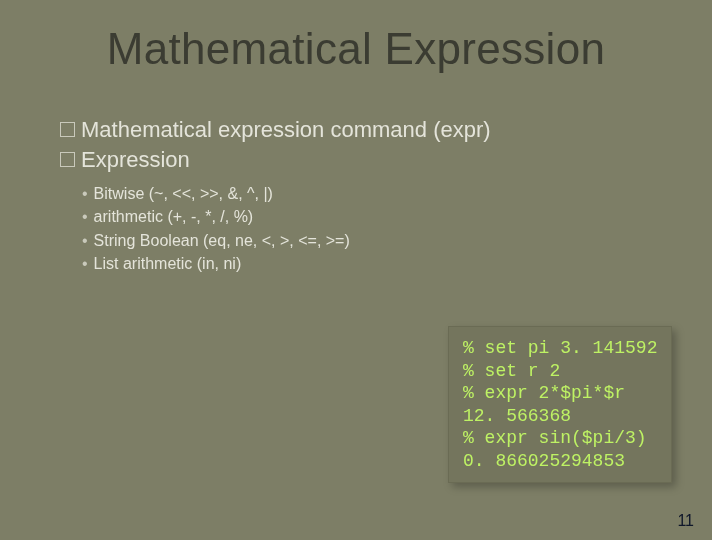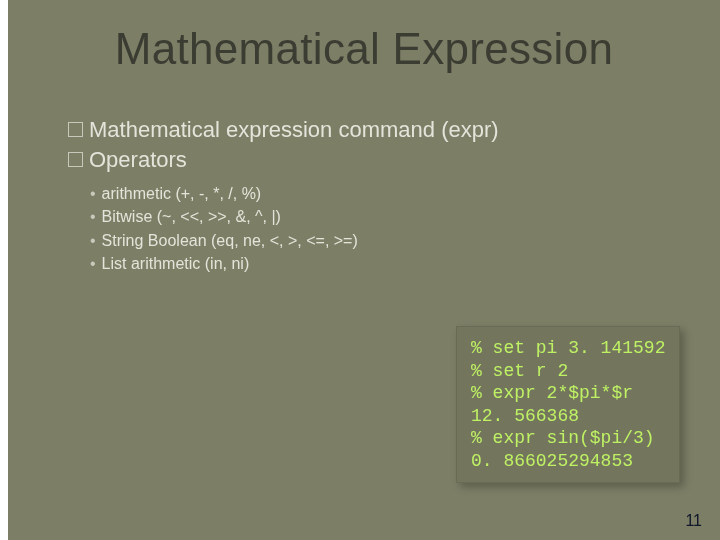--- a/index.html
+++ b/index.html
@@ -9,21 +9,20 @@
     height: 540px;
     overflow: hidden;
     font-family: Arial, Helvetica, sans-serif;
   }
   .slide {
     width: 712px;
     height: 540px;
     background: #7d7e66;
     position: relative;
     box-sizing: border-box;
-    margin-left: 8px;
   }
   .title {
     position: absolute;
     top: 24px;
     left: 0;
     right: 0;
     text-align: center;
     font-size: 44px;
     font-weight: 400;
     color: #3b3c32;
@@ -94,26 +93,26 @@
 
 <div class="slide">
 
   <div class="title">Mathematical Expression</div>
 
   <div class="content">
     <div class="bullet-line">
       <span class="box"></span><span>Mathematical expression command (expr)</span>
     </div>
     <div class="bullet-line">
-      <span class="box"></span><span>Operators</span>
+      <span class="box"></span><span>Expression</span>
     </div>
 
     <div class="sublist">
+      <div class="sub-item"><span class="lead">•</span><span>Bitwise (~, &lt;&lt;, &gt;&gt;, &amp;, ^, |)</span></div>
       <div class="sub-item"><span class="lead">•</span><span>arithmetic (+, -, *, /, %)</span></div>
-      <div class="sub-item"><span class="lead">•</span><span>Bitwise (~, &lt;&lt;, &gt;&gt;, &amp;, ^, |)</span></div>
       <div class="sub-item"><span class="lead">•</span><span>String Boolean (eq, ne, &lt;, &gt;, &lt;=, &gt;=)</span></div>
       <div class="sub-item"><span class="lead">•</span><span>List arithmetic (in, ni)</span></div>
     </div>
   </div>
 
   <div class="codebox"><span>% set pi 3. 141592</span>
 <span>% set r 2</span>
 <span>% expr 2*$pi*$r</span>
 <span>12. 566368</span>
 <span>% expr sin($pi/3)</span>

